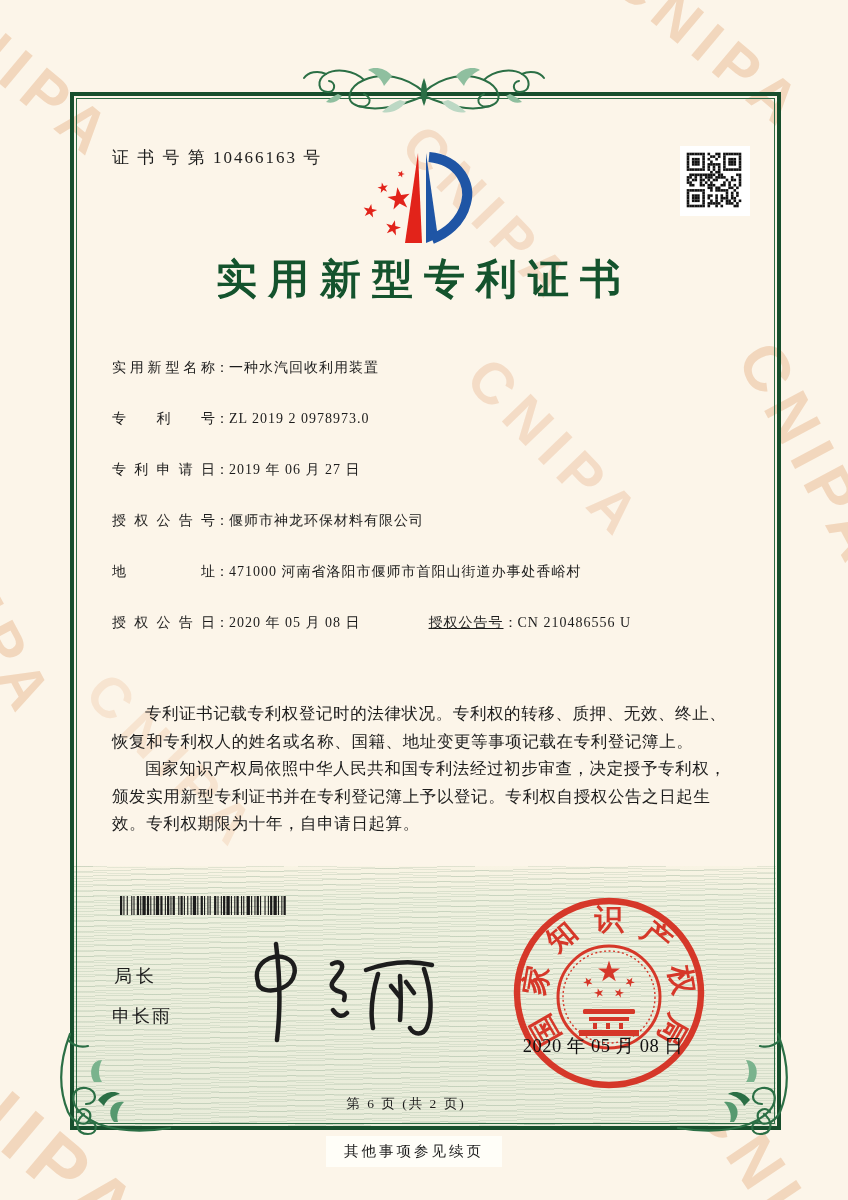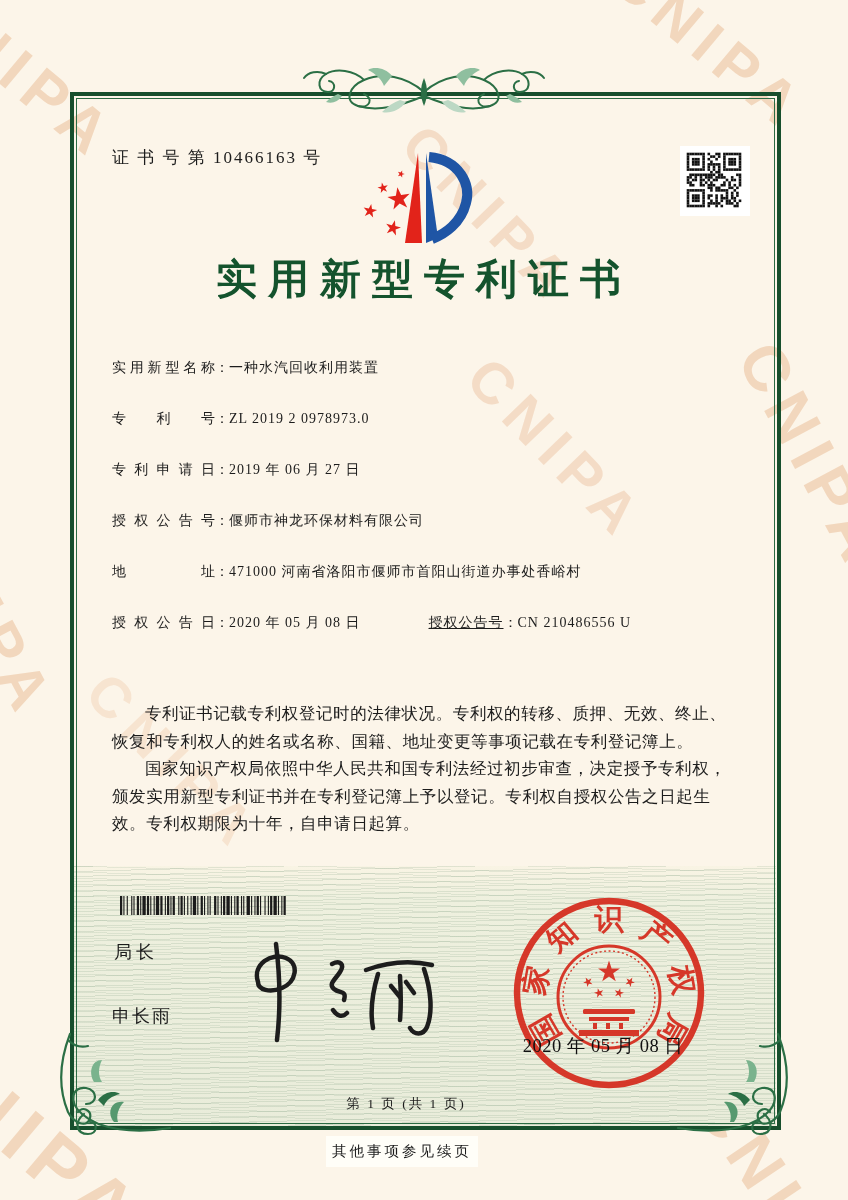--- a/index.html
+++ b/index.html
@@ -53,27 +53,27 @@
   .fvalue{letter-spacing:1px;}
   .flabel2{margin-left:68px;letter-spacing:1px;text-decoration:underline;}
 
   
   .legal{position:absolute;left:112px;top:700px;width:626px;z-index:5;
          font-size:16.5px;line-height:27.5px;letter-spacing:0.6px;}
   .legal p{margin:0;text-indent:2em;}
 
   
   .barcode{position:absolute;left:120px;top:896px;z-index:5;}
-  .sig-role{position:absolute;left:114px;top:940px;z-index:5;font-size:18px;letter-spacing:4px;}
+  .sig-role{position:absolute;left:114px;top:964px;z-index:5;font-size:18px;letter-spacing:4px;}
   .sig-name{position:absolute;left:112px;top:1004px;z-index:5;font-size:18px;letter-spacing:2px;}
   .sig-image{position:absolute;left:238px;top:938px;z-index:5;}
   .seal{position:absolute;left:509px;top:893px;z-index:6;}
   .page-num{position:absolute;left:0;top:1095px;width:812px;text-align:center;z-index:5;
             font-size:13.5px;letter-spacing:2px;}
-  .footer-box{position:absolute;left:326px;top:1136px;width:152px;height:31px;z-index:5;
+  .footer-box{position:absolute;left:326px;top:1136px;width:176px;height:31px;z-index:5;
               background:#fffef8;text-align:center;line-height:31px;font-size:14.5px;letter-spacing:3px;}
 </style>
 </head>
 <body>
 
 <div class="page">
 
   <span class="wm wm1">CNIPA</span>
   <span class="wm wm2">CNIPA</span>
   <span class="wm wm3">CNIPA</span>
@@ -501,17 +501,17 @@
         <text x="52.4" y="53" transform="rotate(-40 52.4 43.3)">知</text>
         <text x="100" y="36">识</text>
         <text x="147.6" y="53" transform="rotate(40 147.6 43.3)">产</text>
         <text x="172.9" y="97" transform="rotate(80 172.9 87.2)">权</text>
         <text x="164.1" y="147" transform="rotate(120 164.1 137)">局</text>
       </g>
     </g>
     <text x="94" y="159" font-size="18.5" fill="#101010" text-anchor="middle" letter-spacing="0.5" font-family="'Liberation Serif','DejaVu Serif',serif">2020 年 05 月 08 日</text>
   </svg>
 
-  <div class="page-num">第 1 页 (共 1 页)</div>
+  <div class="page-num">第 6 页 (共 2 页)</div>
 
   <div class="footer-box">其他事项参见续页</div>
 
 </div>
 
 </body></html>

